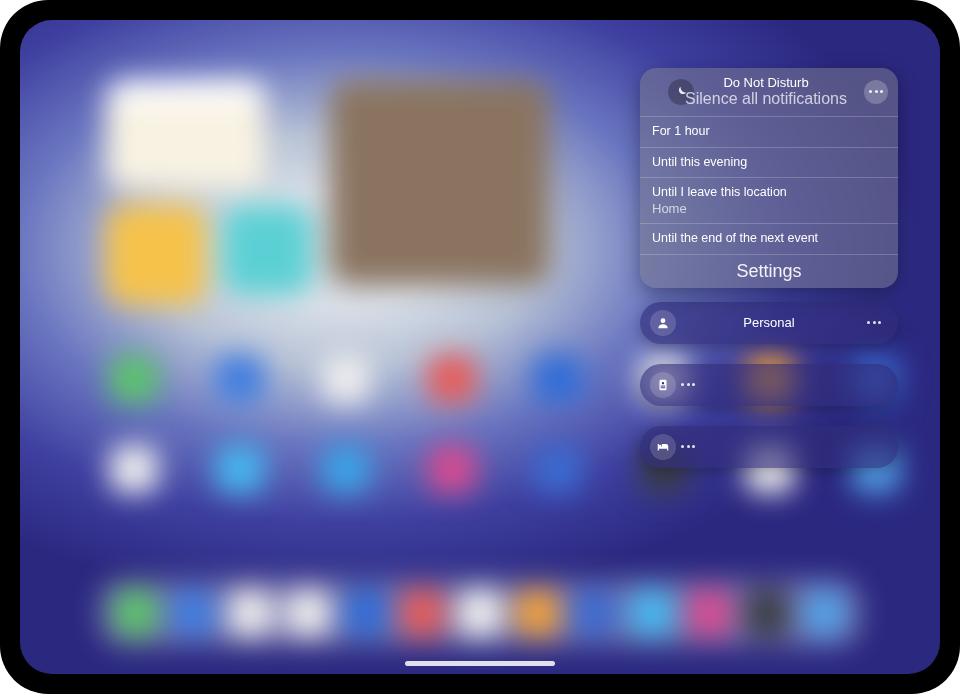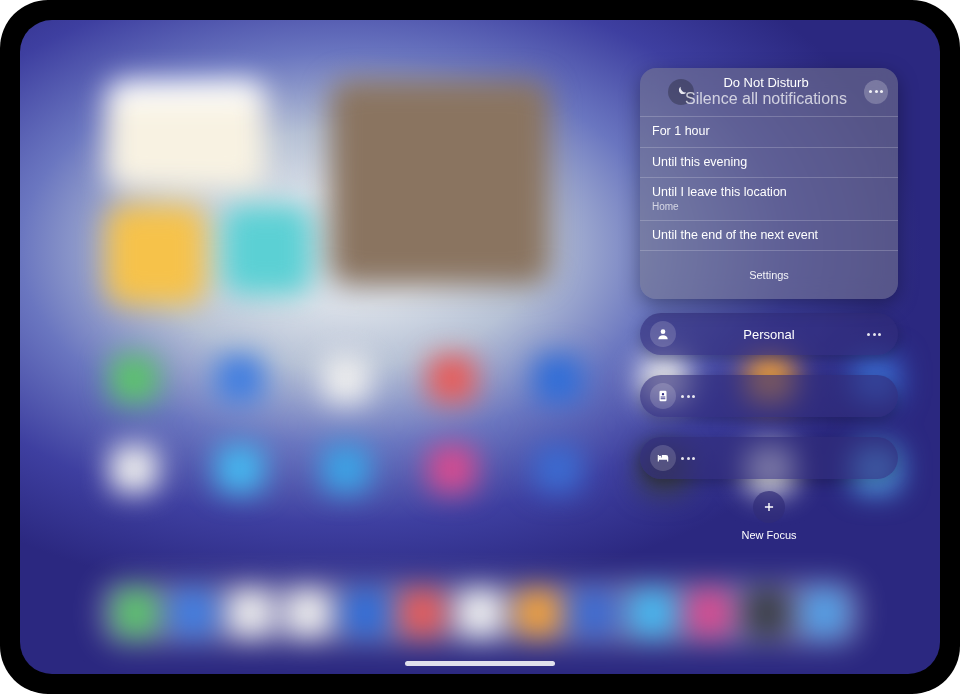--- a/index.html
+++ b/index.html
@@ -89,26 +89,26 @@
   }
   .dots { display:flex; gap:2.5px; }
   .dots span { width:3px; height:3px; border-radius:50%; background: currentColor; }
 
   .dnd-row {
     padding: 7px 12px 7px 12px;
     border-top: 1px solid rgba(255,255,255,0.2);
     text-align:left;
   }
   .dnd-row .primary { font-size:12.5px; color:#fff; line-height:1.25; }
-  .dnd-row .secondary { font-size:10px; color: rgba(255,255,255,0.7); line-height:1.2; }
+  .dnd-row .secondary { font-size:13px; color: rgba(255,255,255,0.7); line-height:1.2; }
   .dnd-settings {
-    padding: 18px 12px;
+    padding: 6px 12px;
     border-top: 1px solid rgba(255,255,255,0.2);
     text-align:center;
-    font-size:11px;
+    font-size:18px;
     color: rgba(255,255,255,0.92);
   }
 
   .mode-list { margin-top:14px; display:flex; flex-direction:column; gap:20px; }
   .mode-pill {
     display:flex; align-items:center;
     height:42px;
     padding: 0 12px 0 10px;
     border-radius: 21px;
     background: rgba(48,44,120,0.62);
@@ -276,26 +276,18 @@
             <div class="dots">
                 <span></span>
                 <span></span>
                 <span></span>
               </div>
           </div>
         </div>
 
       </div>
 
-      <div class="new-focus">
-        <div class="plus">
-          <svg viewBox="0 0 24 24" stroke="currentColor" stroke-width="2.4" fill="none">
-              <path d="M12 5v14M5 12h14"></path>
-            </svg>
-        </div>
-        <div class="label">New Focus</div>
-      </div>
 
     </div>
 
     <div class="home-indicator"></div>
   </div>
 </div>
 
 </body></html>

